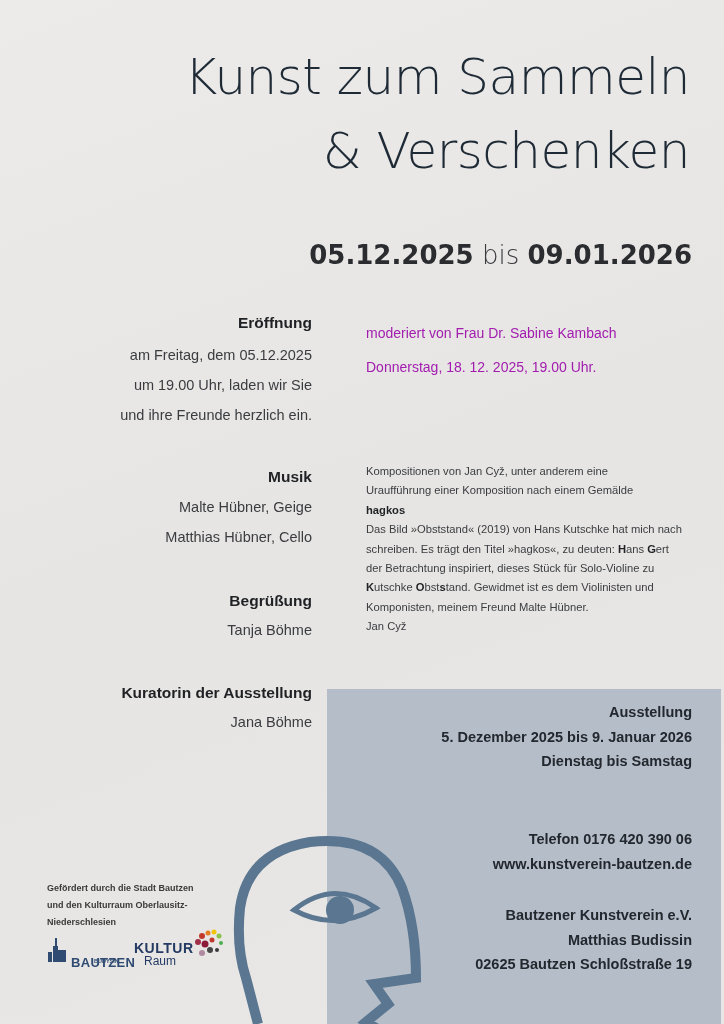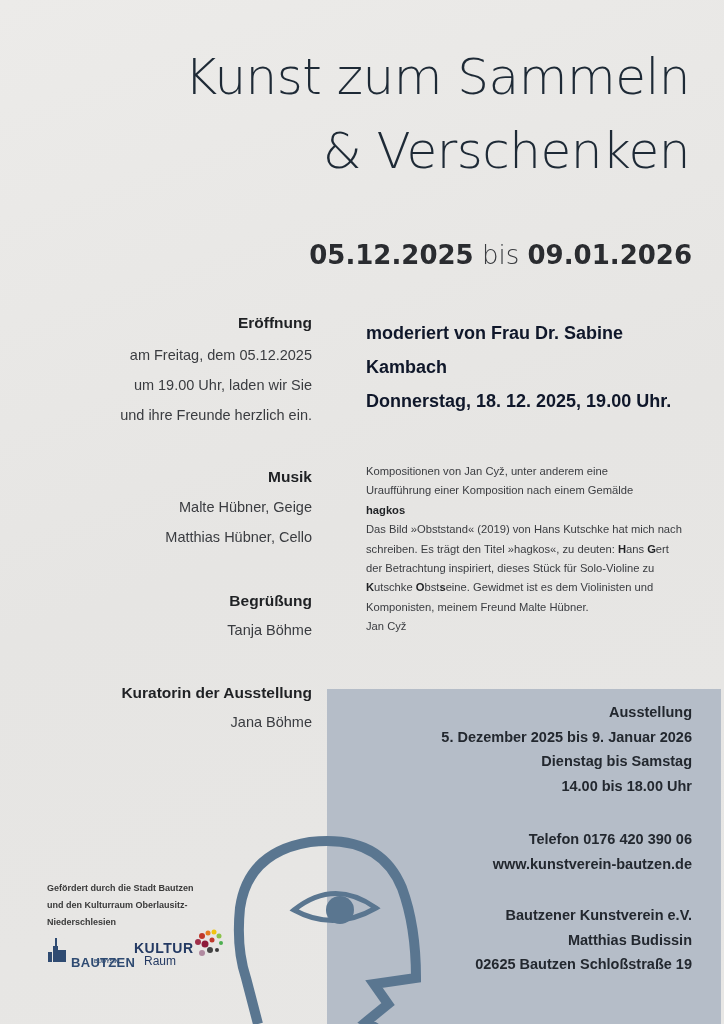--- a/index.html
+++ b/index.html
@@ -29,21 +29,21 @@
 
   .left-col {
     position: absolute; right: 412px; text-align: right; width: 260px;
   }
   .left-col .head { font-weight: bold; font-size: 15.5px; color: #1f2124; line-height: 22px; }
   .left-col .line { font-size: 14.5px; color: #3a3c40; line-height: 30px; }
 
   .right-col { position: absolute; left: 366px; width: 340px; }
   .tg-head { font-size: 15.5px; line-height: 22px; color: #2a2c30; }
   .tg-head b { font-weight: bold; color: #1f2124; }
-  .tg-line { font-size: 18px; line-height: 34px; color: #0f172a; font-weight: bold; }
+  .tg-line { font-size: 14px; line-height: 34px; color: #a21caf; }
 
   .comp { position: absolute; left: 366px; top: 462px; width: 340px; font-size: 11.2px; line-height: 19.4px; color: #3a3c40; }
   .comp b { color: #1f2124; }
 
   .panel {
     position: absolute; left: 327px; top: 689px; width: 394px; height: 335px;
     background: #b5bdc8;
   }
   .panel-text { position: absolute; right: 32px; text-align: right; font-size: 14.5px; color: #23282f; line-height: 24.5px; font-weight: bold; }
 
@@ -101,38 +101,37 @@
   <div class="tg-line">Donnerstag, 18. 12. 2025, 19.00 Uhr.</div>
 </div>
 
 <div class="comp">
   <div>Kompositionen von Jan Cyž, unter anderem eine</div>
   <div>Uraufführung einer Komposition nach einem Gemälde</div>
   <div><b>hagkos</b></div>
   <div>Das Bild »Obststand« (2019) von Hans Kutschke hat mich nach</div>
   <div><span>schreiben. Es trägt den Titel »hagkos«, zu deuten: </span><b>H</b><span>ans </span><b>G</b><span>ert</span></div>
   <div>der Betrachtung inspiriert, dieses Stück für Solo-Violine zu</div>
-  <div><b>K</b><span>utschke </span><b>O</b><span>bst</span><b>s</b><span>eine.</span><span> Gewidmet ist es dem Violinisten und</span></div>
+  <div><b>K</b><span>utschke </span><b>O</b><span>bst</span><b>s</b><span>tand.</span><span> Gewidmet ist es dem Violinisten und</span></div>
   <div>Komponisten, meinem Freund Malte Hübner.</div>
   <div>Jan Cyž</div>
 </div>
 
 <div class="panel"></div>
 
 <svg class="head-art" width="200" height="200" viewBox="0 0 200 200">
   <path d="M 28 196 L 16 150 Q 6 120 10 80 Q 18 24 80 14 Q 150 6 172 60 Q 186 98 186 150 L 144 156 L 158 176 L 136 194 L 146 200" fill="none" stroke="#5a7690" stroke-width="10" stroke-linejoin="miter"></path>
   <path d="M 64 82 Q 104 50 146 80 Q 104 104 64 82 Z" fill="none" stroke="#5a7690" stroke-width="5"></path>
   <circle cx="110" cy="82" r="14" fill="#5a7690"></circle>
 </svg>
 
 <div class="panel-text" style="top:700px;">
   <div>Ausstellung</div>
   <div>5. Dezember 2025 bis 9. Januar 2026</div>
   <div>Dienstag bis Samstag</div>
-  <div>14.00 bis 18.00 Uhr</div>
 </div>
 
 <div class="panel-text" style="top:827px;">
   <div>Telefon 0176 420 390 06</div>
   <div>www.kunstverein-bautzen.de</div>
 </div>
 
 <div class="panel-text" style="top:903px;">
   <div>Bautzener Kunstverein e.V.</div>
   <div>Matthias Budissin</div>

